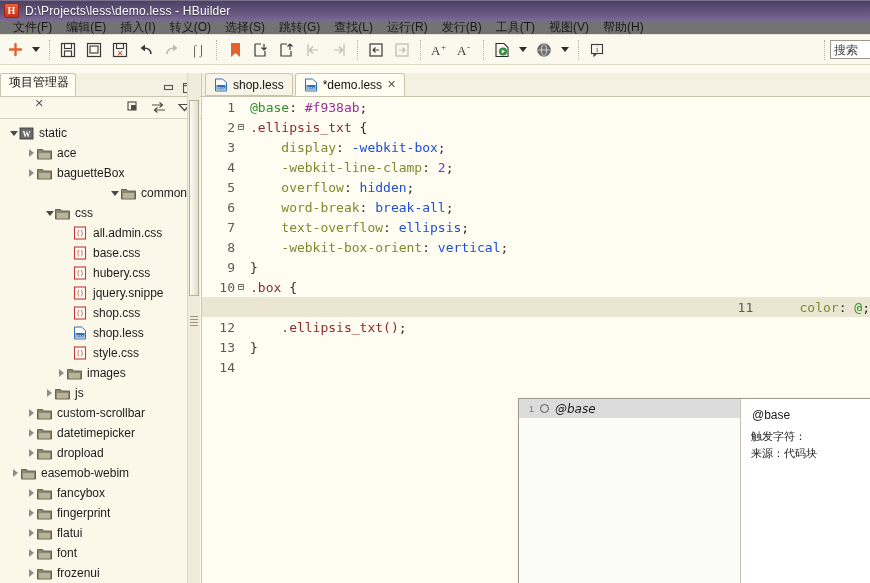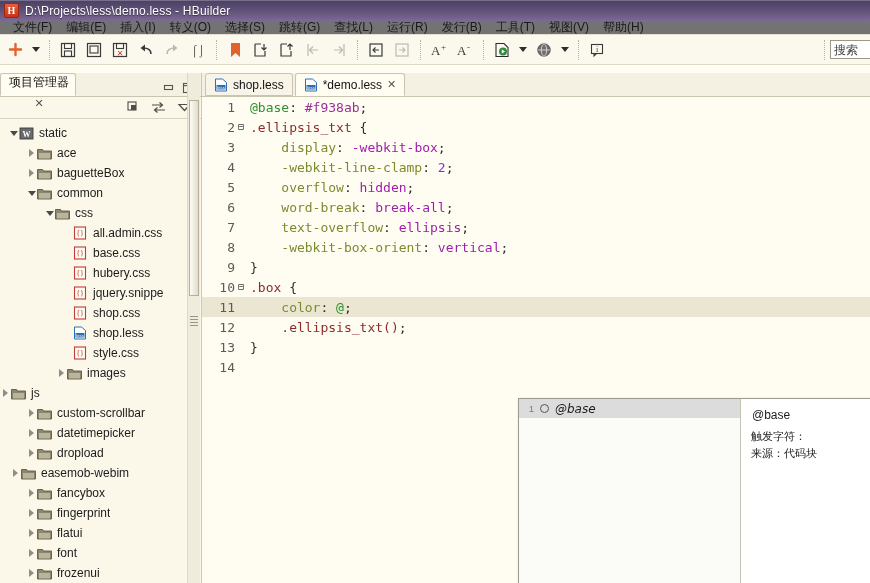--- a/index.html
+++ b/index.html
@@ -286,21 +286,21 @@
     font-family: "DejaVu Sans Mono", "Liberation Mono", monospace;
     font-size: 13px;
   }
   .coderow {
     height: 20px;
     display: flex;
     align-items: center;
     white-space: pre;
     position: relative;
   }
-  .coderow.hl { background: #ebe6d2; }
+  .coderow.hl { background: #ebe6d2; justify-content: flex-end; }
   .gutter {
     width: 34px;
     flex: none;
     text-align: right;
     padding-right: 1px;
     color: #5a5a5a;
     font-size: 13px;
   }
   .foldbox {
     width: 10px; flex: none;
@@ -308,21 +308,21 @@
     color: #3a3a3a;
     font-size: 10px;
     line-height: 20px;
   }
   .codetext { padding-left: 4px; }
 
   .tk-var   { color: #2f8f2f; }
   .tk-hex   { color: #9b2d9b; }
   .tk-sel   { color: #8d2b2b; }
   .tk-prop  { color: #7b8b2e; }
-  .tk-val   { color: #a21caf; }
+  .tk-val   { color: #1d4ed8; }
   .tk-num   { color: #8a2be2; }
   .tk-plain { color: #2b2b2b; }
   .tk-punc  { color: #2b2b2b; }
 
   
   .acpop {
     position: absolute;
     left: 316px; top: 325px;
     width: 553px; height: 258px;
     background: #ffffff;
@@ -614,21 +614,21 @@
               <span class="arrow-r"></span>
             </span>
             <span class="ticon">
               <svg width="15" height="13" viewBox="0 0 15 13">
                 <path d="M0.5 2.5h5l1.2 1.5h7.8v8H0.5z" fill="#8c866f" stroke="#5d5845" stroke-width="0.9"></path>
                 <path d="M2 6h11v5.5H2z" fill="#b9b49c"></path>
               </svg>
             </span>
             <span class="tlabel">baguetteBox</span>
           </div>
-          <div class="trow" style="padding-left: 26px;">
+          <div class="trow" style="padding-left: 26px; justify-content: flex-end;">
             <span class="twist">
               <span class="arrow-d"></span>
             </span>
             <span class="ticon">
               <svg width="15" height="13" viewBox="0 0 15 13">
                 <path d="M0.5 2.5h5l1.2 1.5h7.8v8H0.5z" fill="#8c866f" stroke="#5d5845" stroke-width="0.9"></path>
                 <path d="M2 6h11v5.5H2z" fill="#b9b49c"></path>
               </svg>
             </span>
             <span class="tlabel">common</span>
@@ -721,21 +721,21 @@
               <span class="arrow-r"></span>
             </span>
             <span class="ticon">
               <svg width="15" height="13" viewBox="0 0 15 13">
                 <path d="M0.5 2.5h5l1.2 1.5h7.8v8H0.5z" fill="#8c866f" stroke="#5d5845" stroke-width="0.9"></path>
                 <path d="M2 6h11v5.5H2z" fill="#b9b49c"></path>
               </svg>
             </span>
             <span class="tlabel">images</span>
           </div>
-          <div class="trow" style="">
+          <div class="trow" style="padding-left: 44px;">
             <span class="twist">
               <span class="arrow-r"></span>
             </span>
             <span class="ticon">
               <svg width="15" height="13" viewBox="0 0 15 13">
                 <path d="M0.5 2.5h5l1.2 1.5h7.8v8H0.5z" fill="#8c866f" stroke="#5d5845" stroke-width="0.9"></path>
                 <path d="M2 6h11v5.5H2z" fill="#b9b49c"></path>
               </svg>
             </span>
             <span class="tlabel">js</span>

